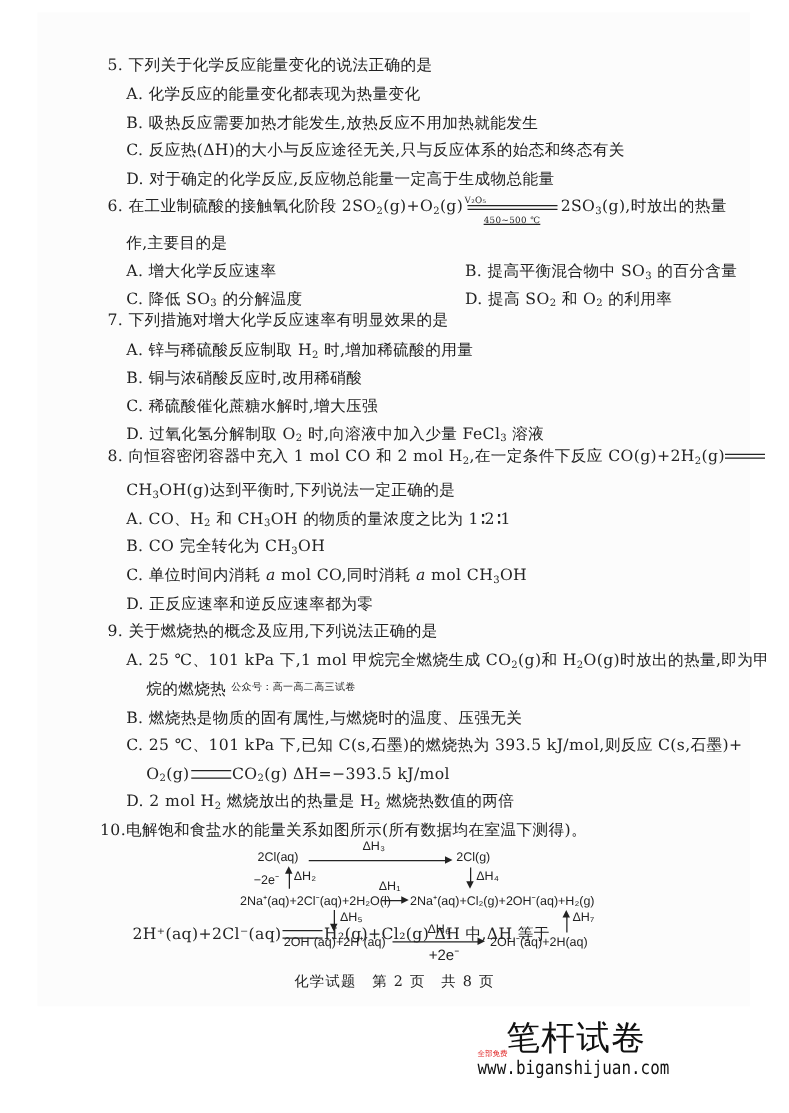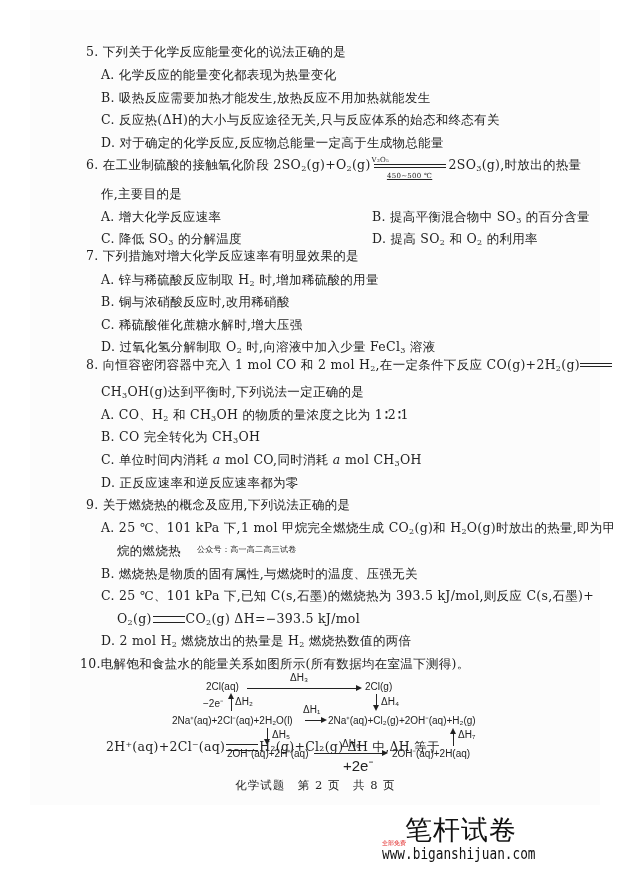--- a/index.html
+++ b/index.html
@@ -23,21 +23,21 @@
       display: inline-block; position: relative; width: 76px; height: 16px; vertical-align: middle; margin: 0 1px;
     }
     .cond-arrow .top { position: absolute; top: -6px; left: 0; width: 100%; font-size: 7px; }
     .cond-arrow .bot { position: absolute; top: 10px; left: 0; width: 100%; text-align: center; font-size: 7px; text-decoration: underline; }
     .cond-arrow .bar1 { position: absolute; top: 6px; left: 2px; right: 2px; border-top: 1px solid #222; }
     .cond-arrow .bar2 { position: absolute; top: 9px; left: 2px; right: 2px; border-top: 1px solid #222; }
     .eq-arrow { display: inline-block; width: 32px; height: 6px; vertical-align: middle; position: relative; }
     .eq-arrow::before { content: ""; position: absolute; left: 0; right: 0; top: 0; border-top: 1px solid #222; }
     .eq-arrow::after { content: ""; position: absolute; left: 0; right: 0; top: 3px; border-top: 1px solid #222; }
     .dbl-eq { display: inline-block; width: 32px; height: 5px; vertical-align: middle; border-top: 1px solid #222; border-bottom: 1px solid #222; margin: 0 1px; }
-    .watermark-inline { font-size: 8px; font-family: "DejaVu Sans", sans-serif; vertical-align: 3px; margin-left: 16px; }
+    .watermark-inline { font-size: 8px; font-family: "DejaVu Sans", sans-serif; vertical-align: 3px; margin-left: 4px; }
 
     
     .diag { position: absolute; font-size: 10px; font-family: Liberation Sans, sans-serif; white-space: nowrap; }
     .hline { position: absolute; border-top: 1px solid #222; }
     .vline { position: absolute; border-left: 1px solid #222; }
     .ah-right { position: absolute; width: 0; height: 0; border-top: 3px solid transparent; border-bottom: 3px solid transparent; border-left: 6px solid #222; }
     .ah-down { position: absolute; width: 0; height: 0; border-left: 3px solid transparent; border-right: 3px solid transparent; border-top: 6px solid #222; }
     .ah-up { position: absolute; width: 0; height: 0; border-left: 3px solid transparent; border-right: 3px solid transparent; border-bottom: 6px solid #222; }
 
     .footer { position: absolute; left: 0; width: 631px; top: 778px; text-align: center; font-size: 11.5px; letter-spacing: 1px; }
@@ -107,39 +107,39 @@
 
   <div class="diag" style="left:203px; top:696px">−2e⁻</div>
   <div class="vline" style="left:231px; top:697px; height:14px"></div>
   <div class="ah-up" style="left:228px; top:693px"></div>
   <div class="diag" style="left:235px; top:696px">ΔH₂</div>
 
   <div class="vline" style="left:376px; top:694px; height:12px"></div>
   <div class="ah-down" style="left:373px; top:705px"></div>
   <div class="diag" style="left:381px; top:696px">ΔH₄</div>
 
-  <div class="diag" style="left:172px; top:713px">2Na⁺(aq)+2Cl⁻(aq)+2H₂O(l)</div>
+  <div class="diag" style="left:192px; top:713px">2Na⁺(aq)+2Cl⁻(aq)+2H₂O(l)</div>
   <div class="hline" style="left:305px; top:720px; width:17px"></div>
   <div class="ah-right" style="left:321px; top:717px"></div>
   <div class="diag" style="left:303px; top:704px">ΔH₁</div>
   <div class="diag" style="left:328px; top:713px">2Na⁺(aq)+Cl₂(g)+2OH⁻(aq)+H₂(g)</div>
 
   <div class="vline" style="left:267px; top:728px; height:12px"></div>
   <div class="ah-down" style="left:264px; top:739px"></div>
   <div class="diag" style="left:272px; top:729px">ΔH₅</div>
 
   <div class="vline" style="left:453px; top:732px; height:14px"></div>
   <div class="ah-up" style="left:450px; top:728px"></div>
   <div class="diag" style="left:458px; top:729px">ΔH₇</div>
 
   <div class="diag" style="left:227px; top:746px">2OH⁻(aq)+2H⁺(aq)</div>
   <div class="hline" style="left:314px; top:753px; width:69px"></div>
   <div class="ah-right" style="left:382px; top:750px"></div>
   <div class="diag" style="left:342px; top:738px">ΔH₆</div>
-  <div class="diag" style="left:343px; top:755px; font-size:15px">+2e⁻</div>
+  <div class="diag" style="left:343px; top:755px; font-size:12px">+2e⁻</div>
   <div class="diag" style="left:392px; top:746px">2OH⁻(aq)+2H(aq)</div>
 </div>
 
 <div class="line" style="left:106px; top:744px; top:739px">
   <span>2H⁺(aq)+2Cl⁻(aq)</span><span class="dbl-eq"></span><span>H₂(g)+Cl₂(g)    ΔH 中,ΔH 等于</span>
 </div>
 
 <div class="footer">化学试题　第 2 页　共 8 页</div>
 
 <div class="brand">笔杆试卷</div>

